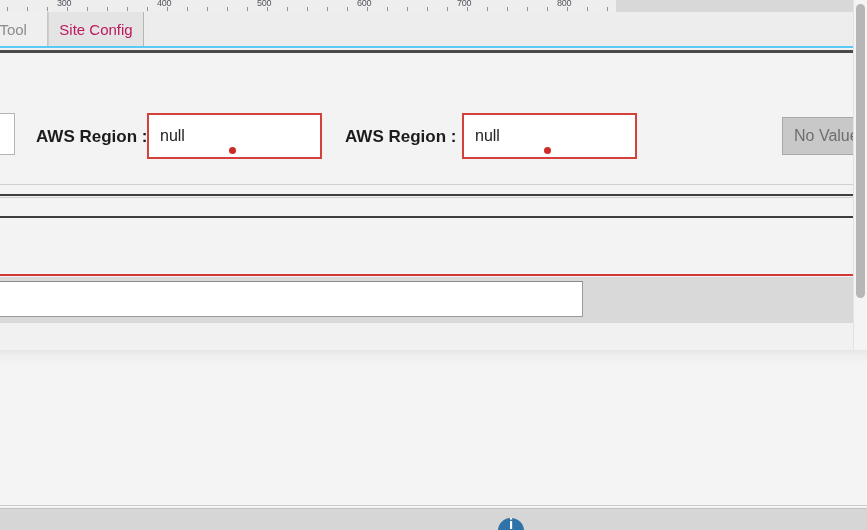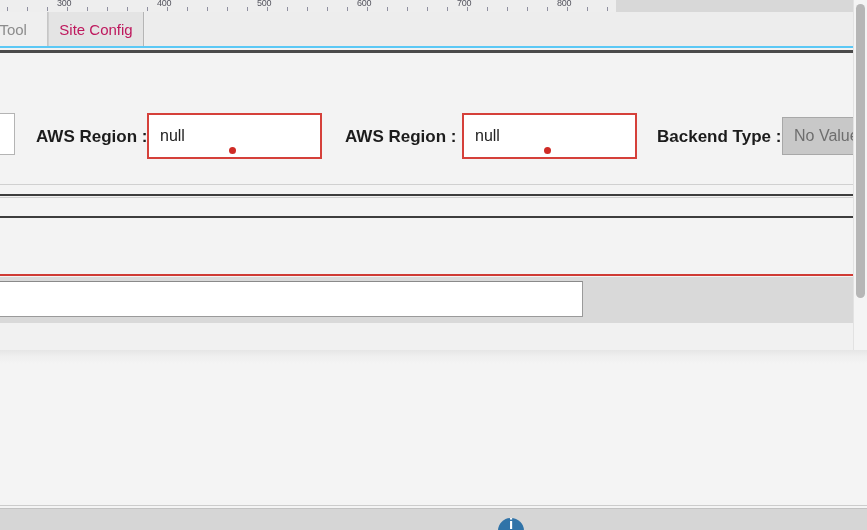--- a/index.html
+++ b/index.html
@@ -367,21 +367,20 @@
     <span>null</span>
   </div>
   <div class="err-dot" style="left:229px;top:147px;"></div>
 
   <div class="field-label" style="left:345px;top:128px;">AWS Region :</div>
   <div class="txtbox error" style="left:462px;top:113px;width:175px;height:46px;">
     <span>null</span>
   </div>
   <div class="err-dot" style="left:544px;top:147px;"></div>
 
-  <div class="field-label" style="left:657px;top:128px;">Backend Type :</div>
   <div class="txtbox disabled" style="left:782px;top:117px;width:110px;height:38px;">
     <span>No Value</span>
   </div>
 
   <div class="band" style="top:185px;height:9px;"></div>
   <div class="rule-dark" style="top:194px;"></div>
   <div class="rule-thin" style="top:197px;"></div>
   <div class="band" style="top:198px;height:18px;"></div>
   <div class="rule-dark" style="top:216px;"></div>
   <div class="band" style="top:218px;height:56px;"></div>

